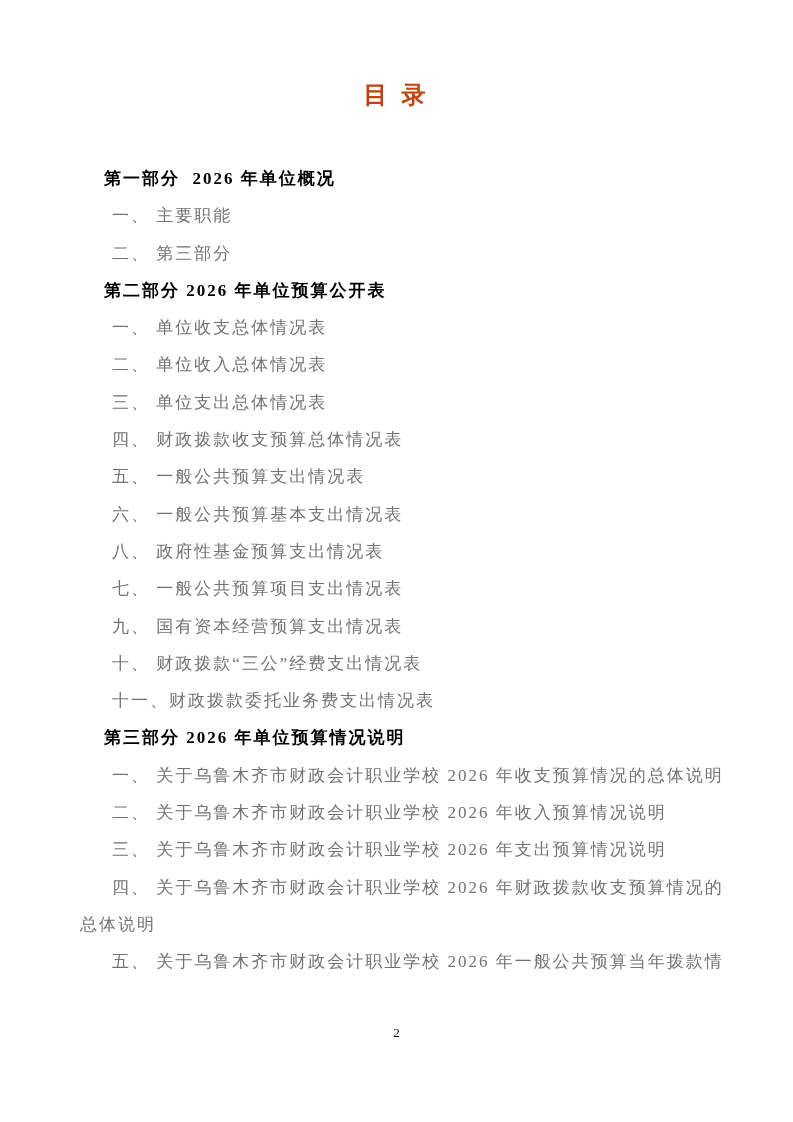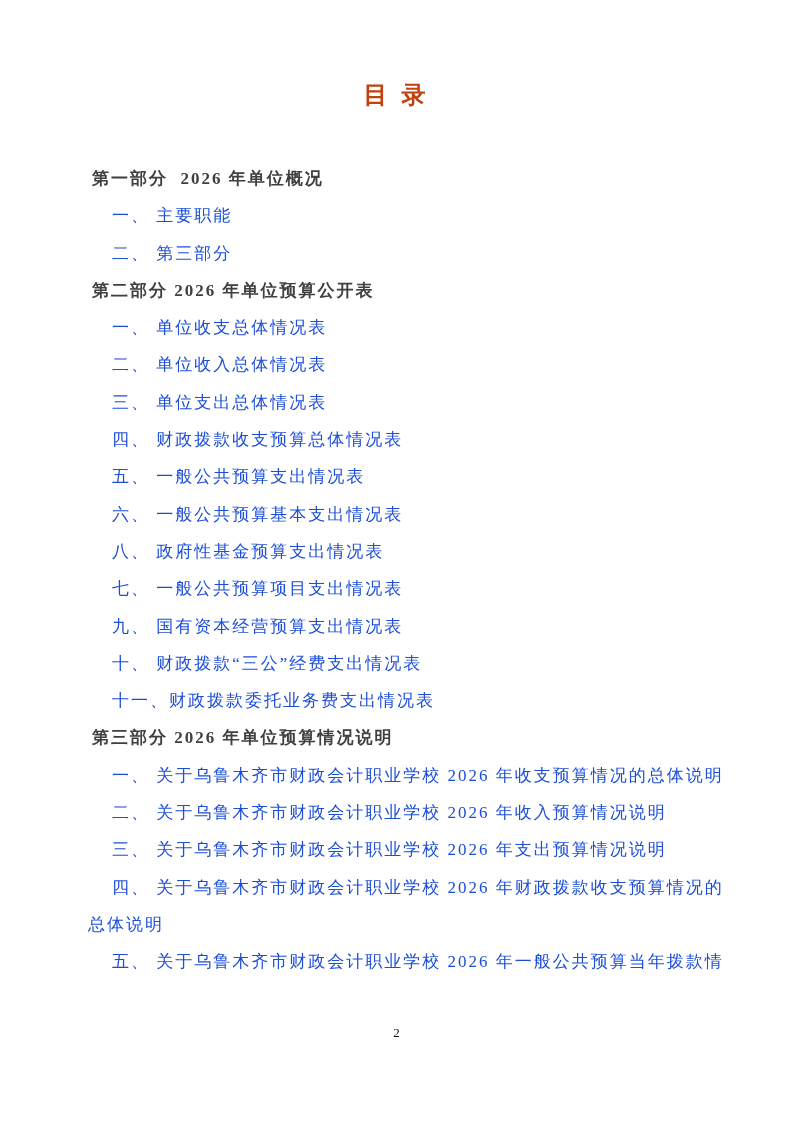--- a/index.html
+++ b/index.html
@@ -29,32 +29,32 @@
   .toc {
     margin-top: 50px;
     padding: 0 78px 0 80px;
   }
   .row {
     margin: 0;
     font-size: 17px;
     line-height: 37.3px;
     letter-spacing: 2px;
     white-space: pre;
-    color: #1d4ed8;
+    color: #737373;
   }
   .row.h {
     font-weight: bold;
-    margin-left: 12px;
-    color: #404040;
+    margin-left: 24px;
+    color: #000000;
   }
   .row.i {
     margin-left: 32px;
   }
   .row.c {
-    margin-left: 8px;
+    margin-left: 0;
   }
   .page-footer {
     position: absolute;
     left: 0;
     right: 0;
     top: 1024px;
     text-align: center;
     font-size: 13px;
     line-height: 18px;
     color: #111111;

